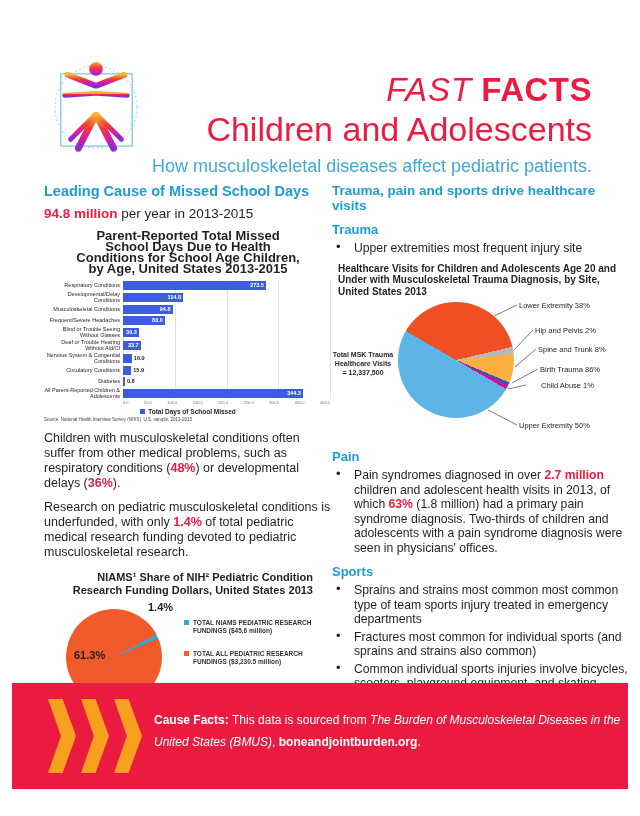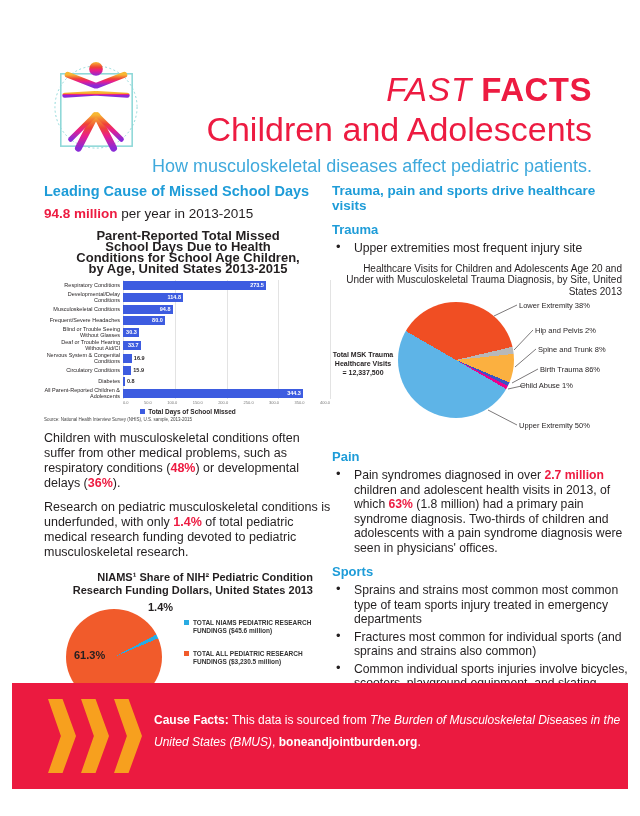--- a/index.html
+++ b/index.html
@@ -55,30 +55,30 @@
   .lp-item .swatch{margin-top:1px;}
   .lp-item-label{font-size:6.5px;font-weight:700;line-height:8px;color:#333;}
   .lp-foot{display:flex;margin-top:3px;}
   .lp-fnotes{width:152px;font-size:4.5px;line-height:6px;color:#444;}
   .lp-source{width:122px;font-size:4.5px;line-height:6px;color:#444;margin-left:auto;margin-right:4px;}
 
   
   .bullets{margin:4px 0 0 0;padding:0;list-style:none;}
   .bullets li{position:relative;font-size:12.2px;line-height:14.5px;padding-left:22px;margin-bottom:3px;}
   .bullets li::before{content:"\2022";position:absolute;left:4px;top:-1px;font-size:13px;}
-  .rp-title{font-size:10px;font-weight:400;text-align:right;width:284px;margin:7px auto 0;line-height:11.5px;}
+  .rp-title{font-size:10px;font-weight:700;text-align:left;width:284px;margin:7px auto 0;line-height:11.5px;}
   .rp-wrap{position:relative;height:140px;margin-top:3px;}
   .rp-pie{position:absolute;left:66px;top:2px;width:116px;height:116px;border-radius:50%;}
   .rp-lines{position:absolute;left:0;top:0;width:296px;height:140px;}
   .tp-label{position:absolute;font-size:7.5px;white-space:nowrap;color:#231F20;}
   .pl0{left:187px;top:1px;}
   .pl1{left:203px;top:26px;}
   .pl2{left:206px;top:45px;}
   .pl3{left:208px;top:65px;}
-  .pl4{left:188px;top:81px;}
+  .pl4{left:209px;top:81px;}
   .pl5{left:187px;top:121px;}
   .rp-total{position:absolute;left:0;top:50px;width:62px;font-size:7px;font-weight:600;text-align:center;line-height:9px;}
   .rp-note{font-size:4.5px;color:#444;text-align:right;margin-top:5px;padding-right:4px;}
 
   
   .banner{position:absolute;left:12px;top:683px;width:616px;height:106px;background:#EB1A40;}
   .chevrons{position:absolute;left:36px;top:16px;display:flex;gap:5px;}
   .chev{width:28px;height:74px;background:#F7A01E;
         clip-path:polygon(0% 0%, 52% 0%, 100% 50%, 52% 100%, 0% 100%, 46% 50%);}
   .banner-text{position:absolute;left:142px;top:26px;width:470px;color:#ffffff;

